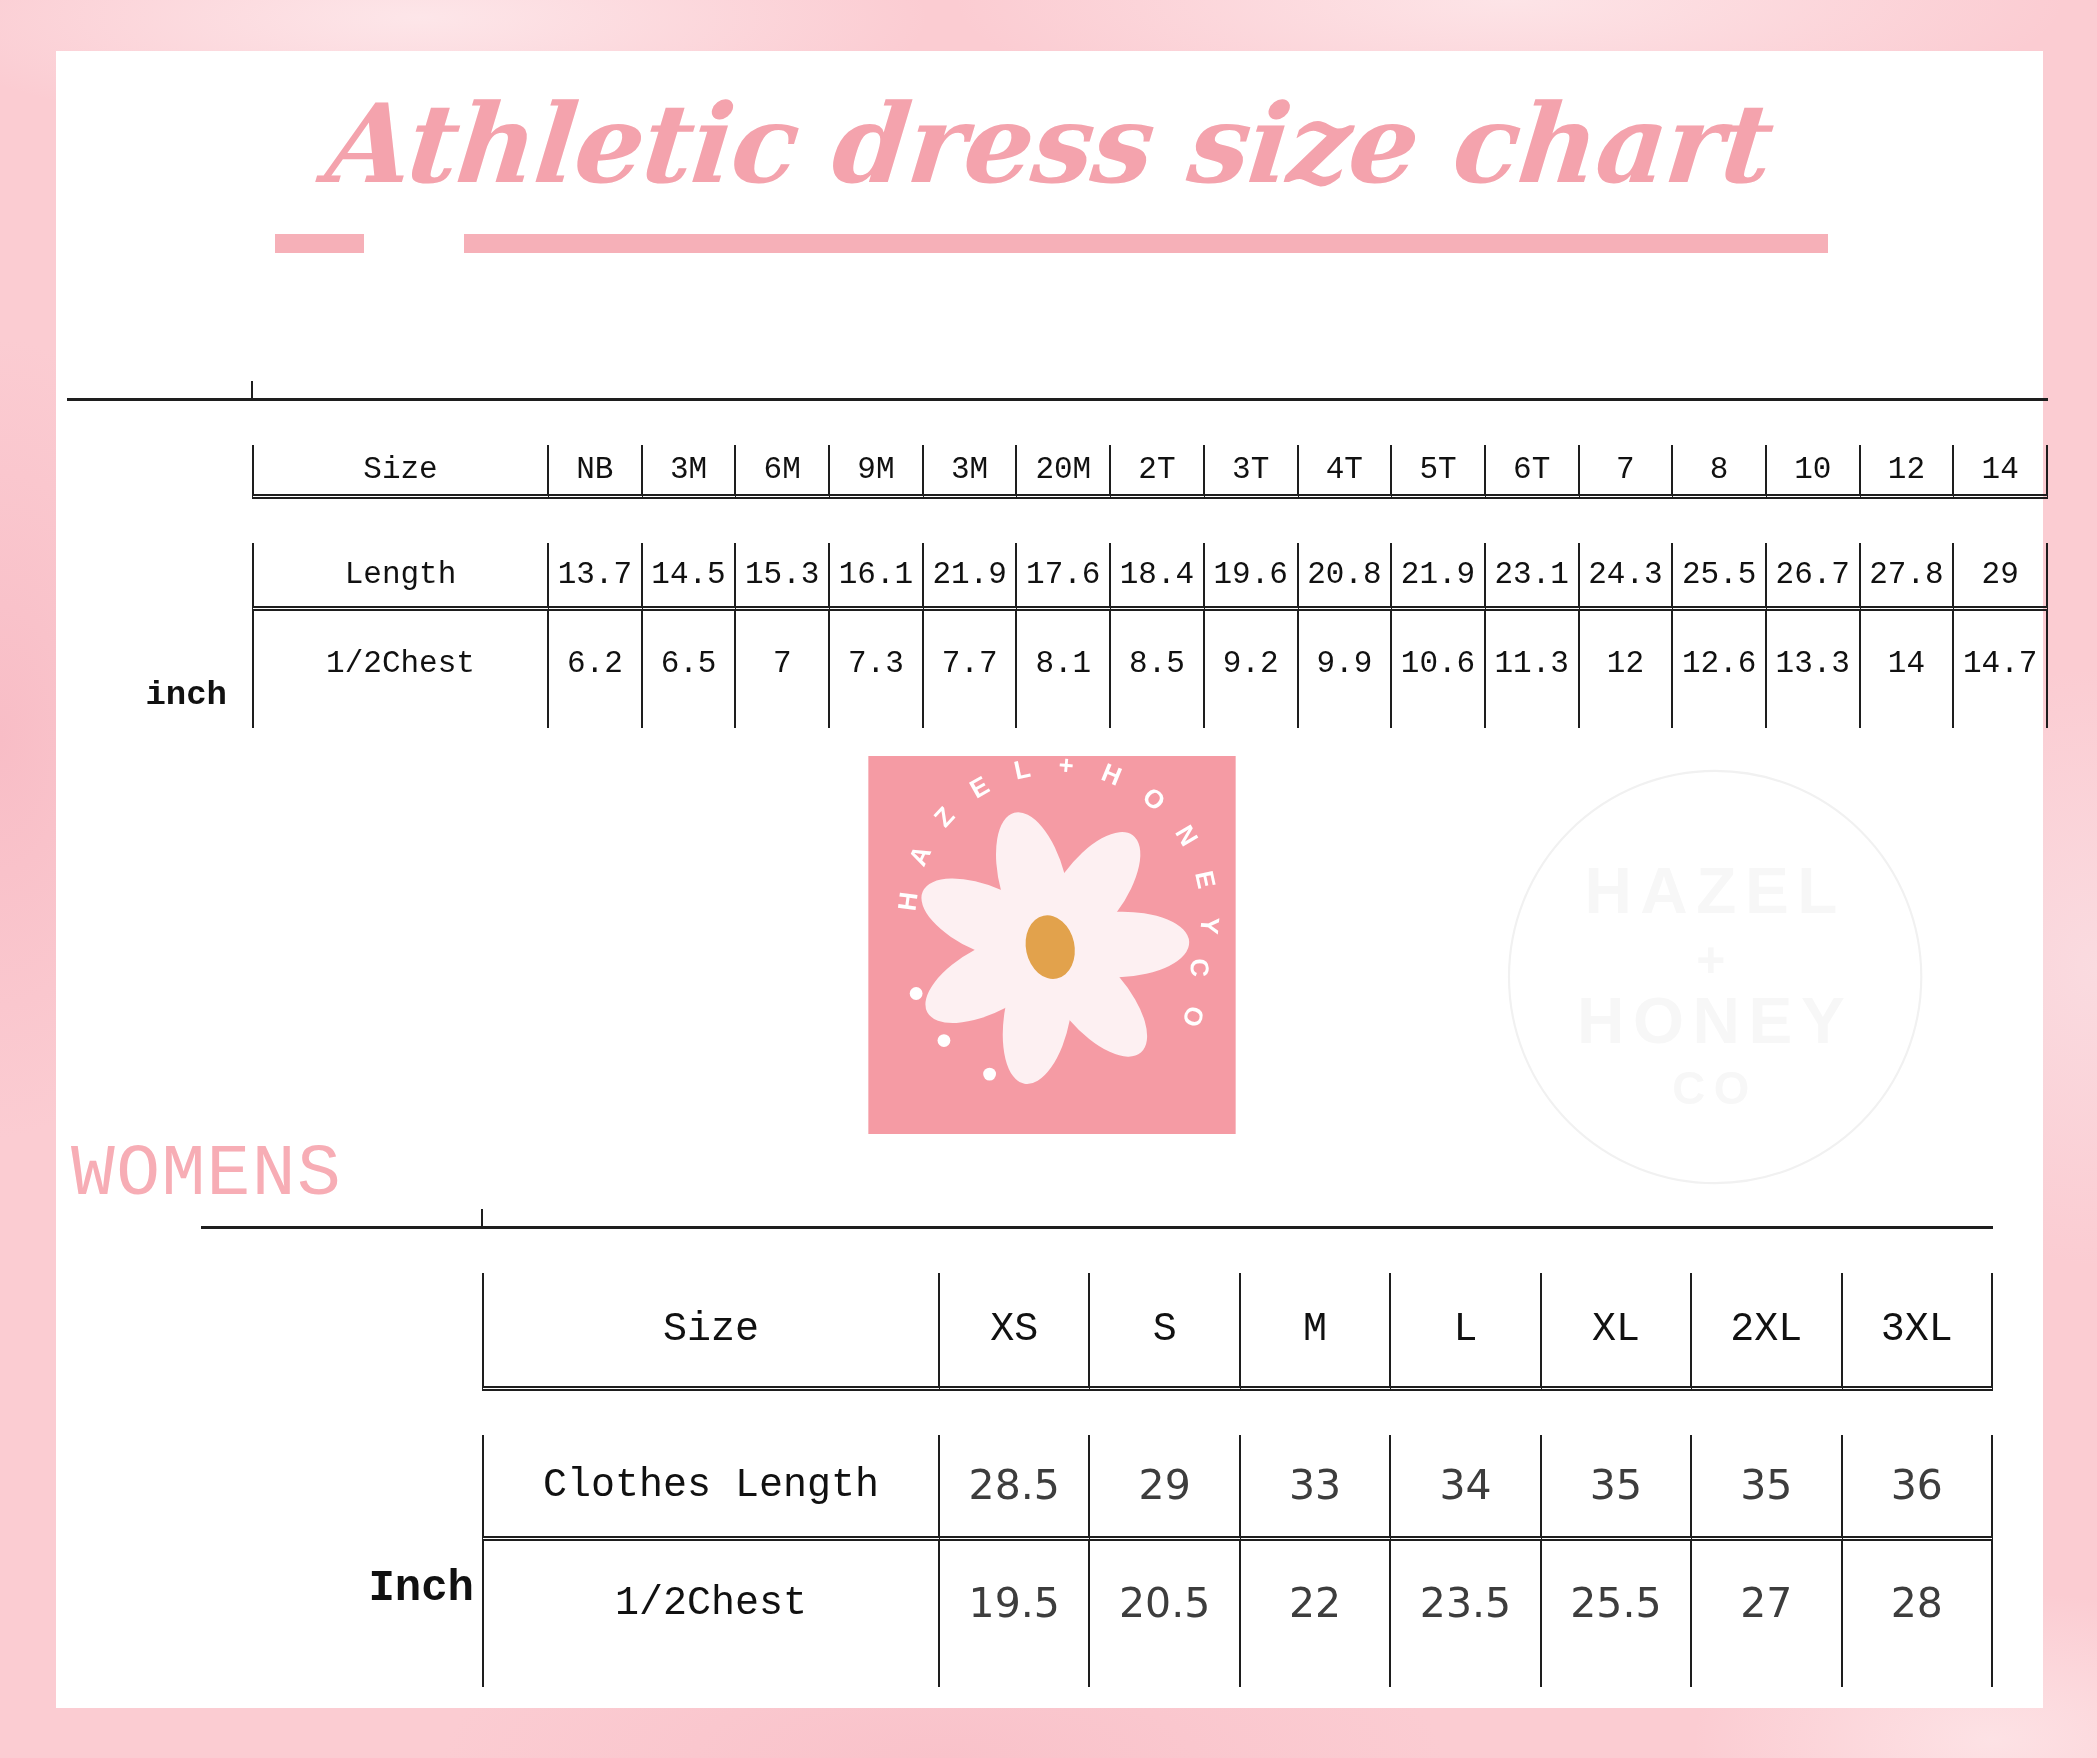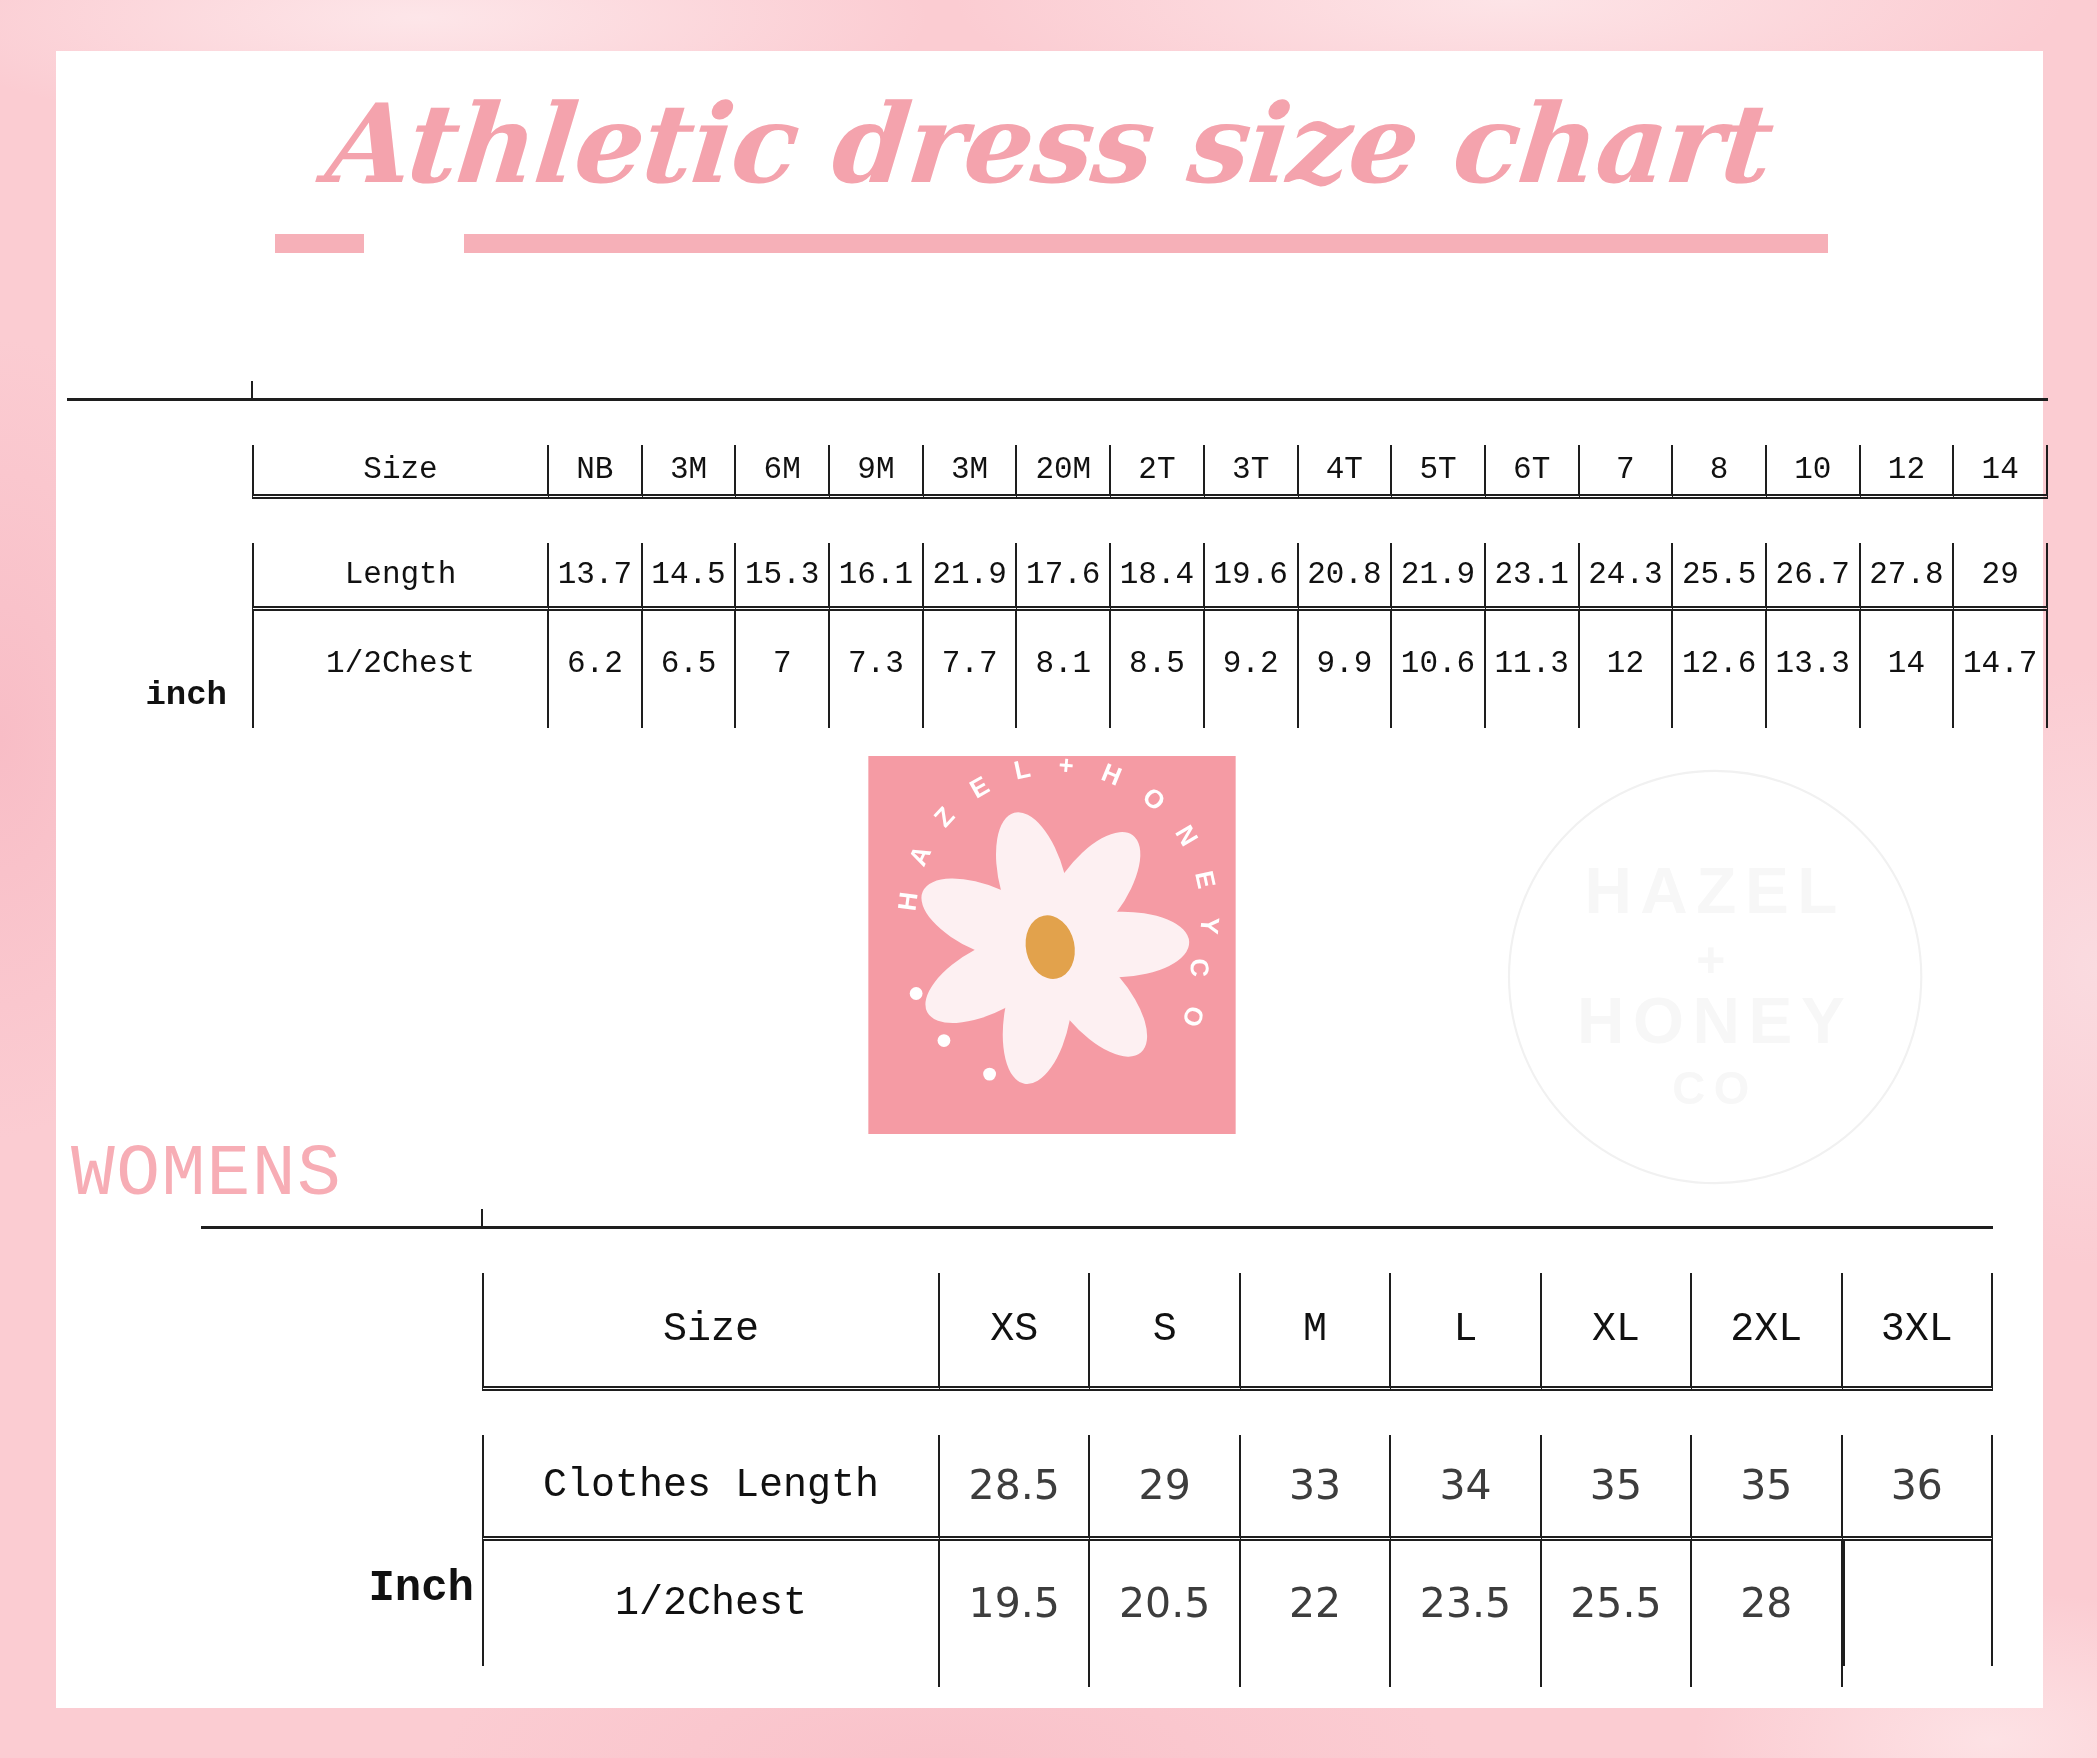--- a/index.html
+++ b/index.html
@@ -233,20 +233,21 @@
         <div class="cell val r1">34</div>
         <div class="cell val r1">35</div>
         <div class="cell val r1">35</div>
         <div class="cell val r1">36</div>
         <div class="cell lab r2">1/2Chest</div>
         <div class="cell val r2">19.5</div>
         <div class="cell val r2">20.5</div>
         <div class="cell val r2">22</div>
         <div class="cell val r2">23.5</div>
         <div class="cell val r2">25.5</div>
+        <div class="cell val r2">27</div>
         <div class="cell val r2">28</div>
         <div class="cell stub lab"></div>
         <div class="cell stub"></div>
         <div class="cell stub"></div>
         <div class="cell stub"></div>
         <div class="cell stub"></div>
         <div class="cell stub"></div>
         <div class="cell stub"></div>
         <div class="cell stub"></div>
       </div>

